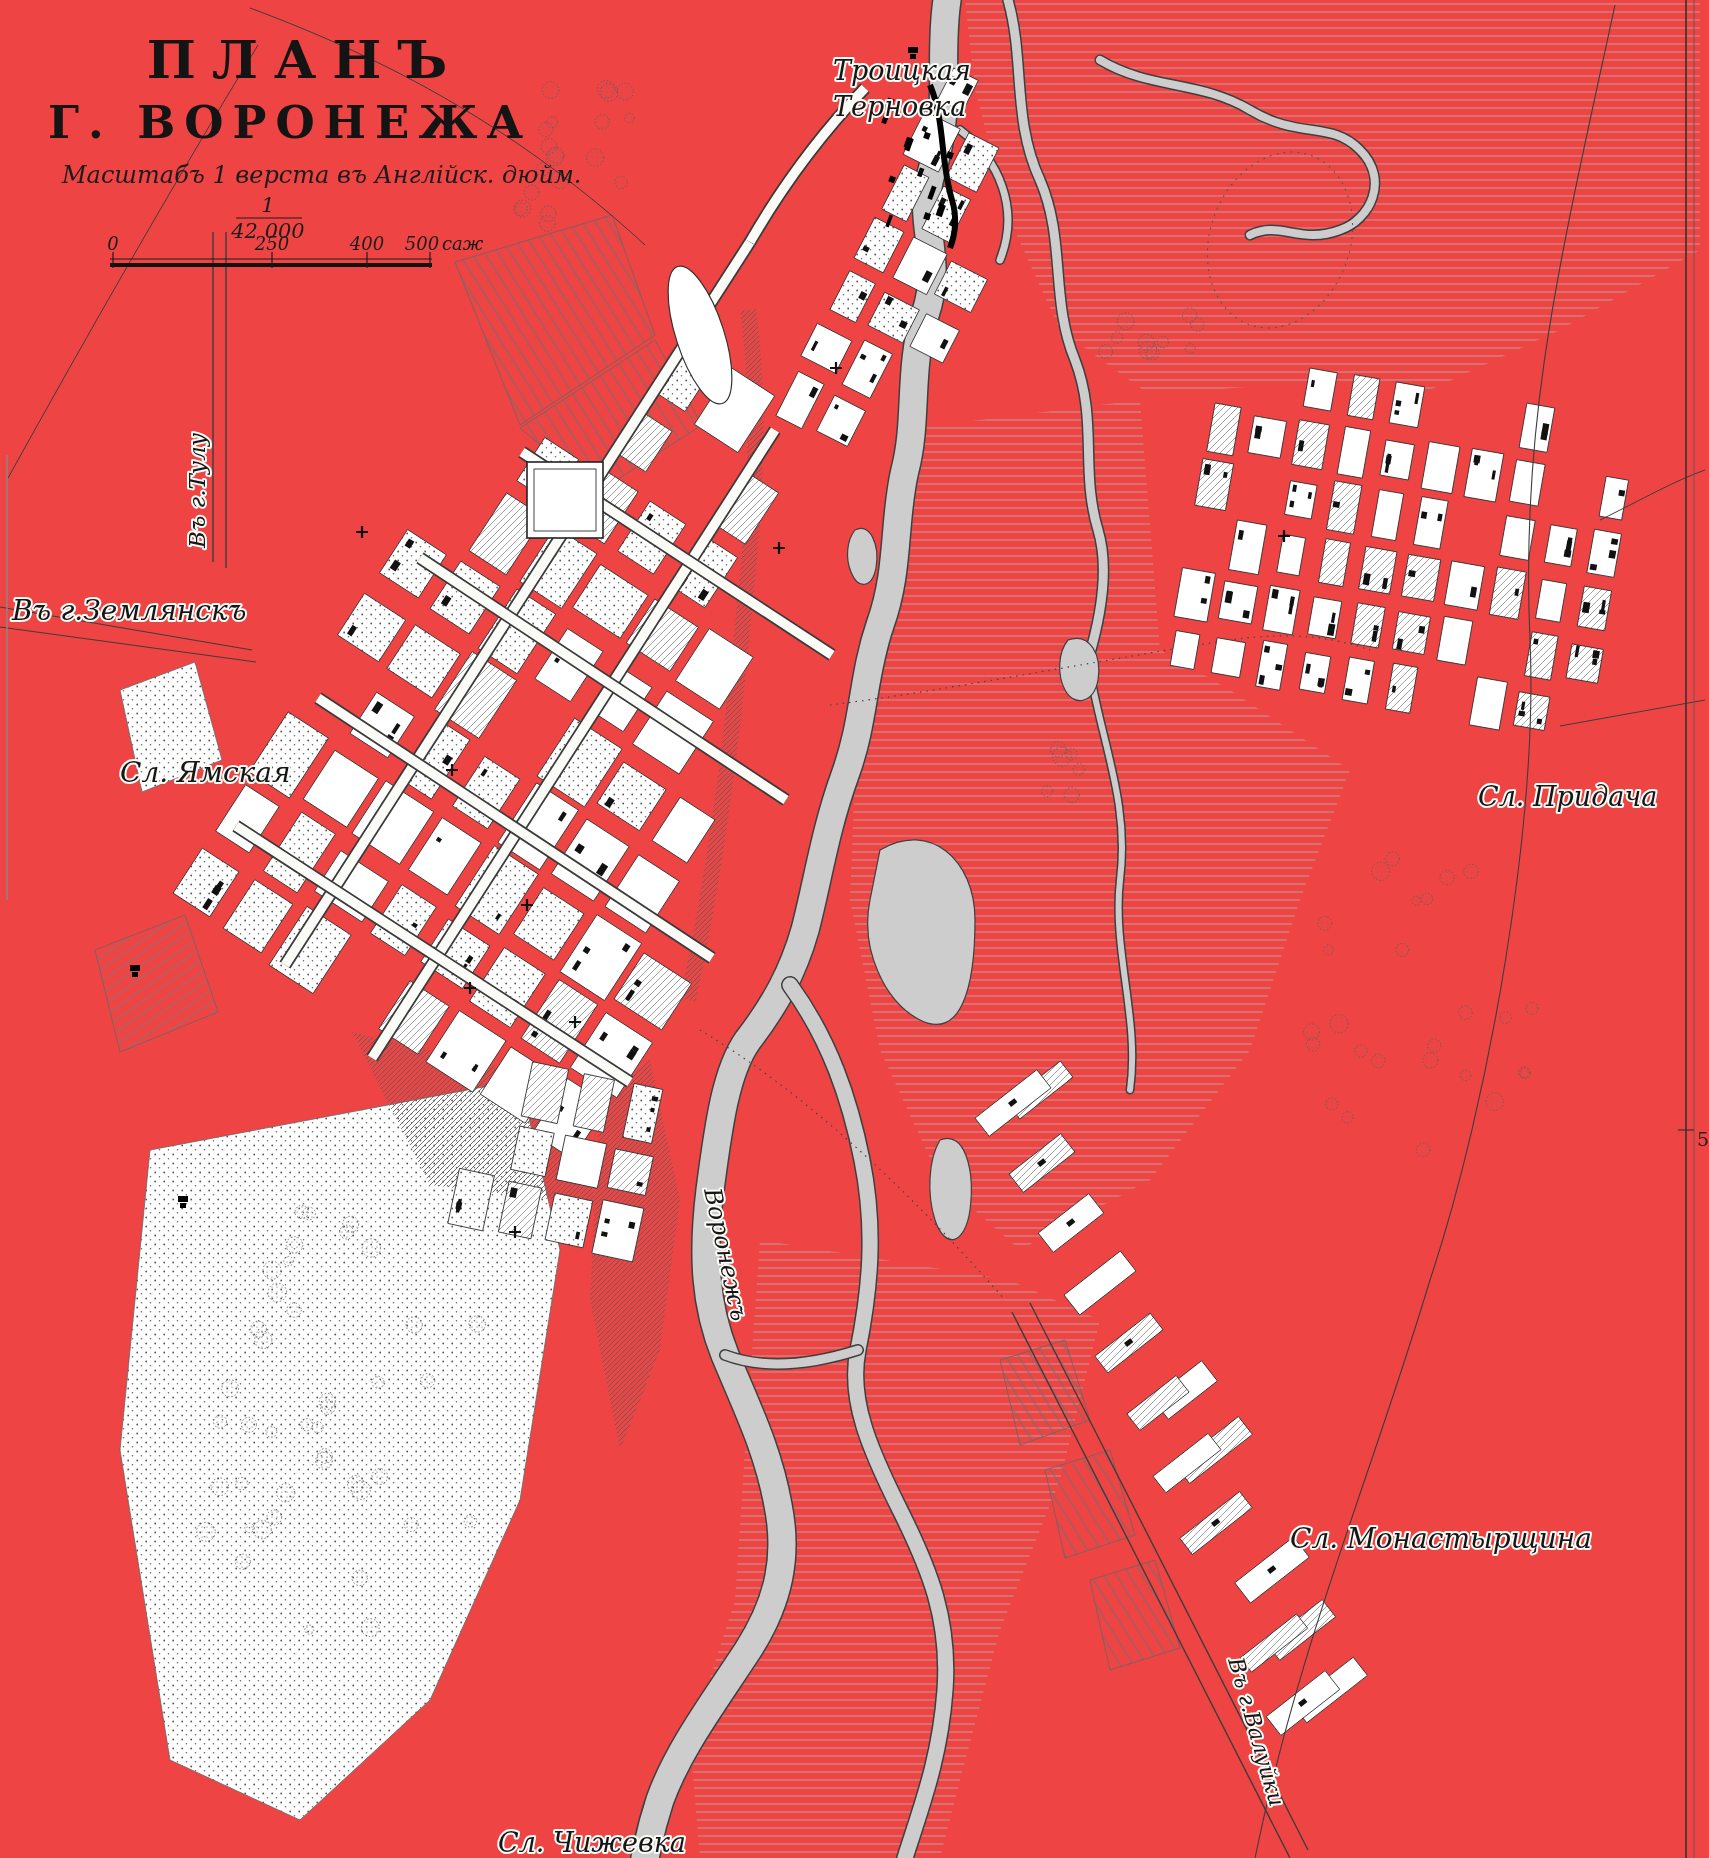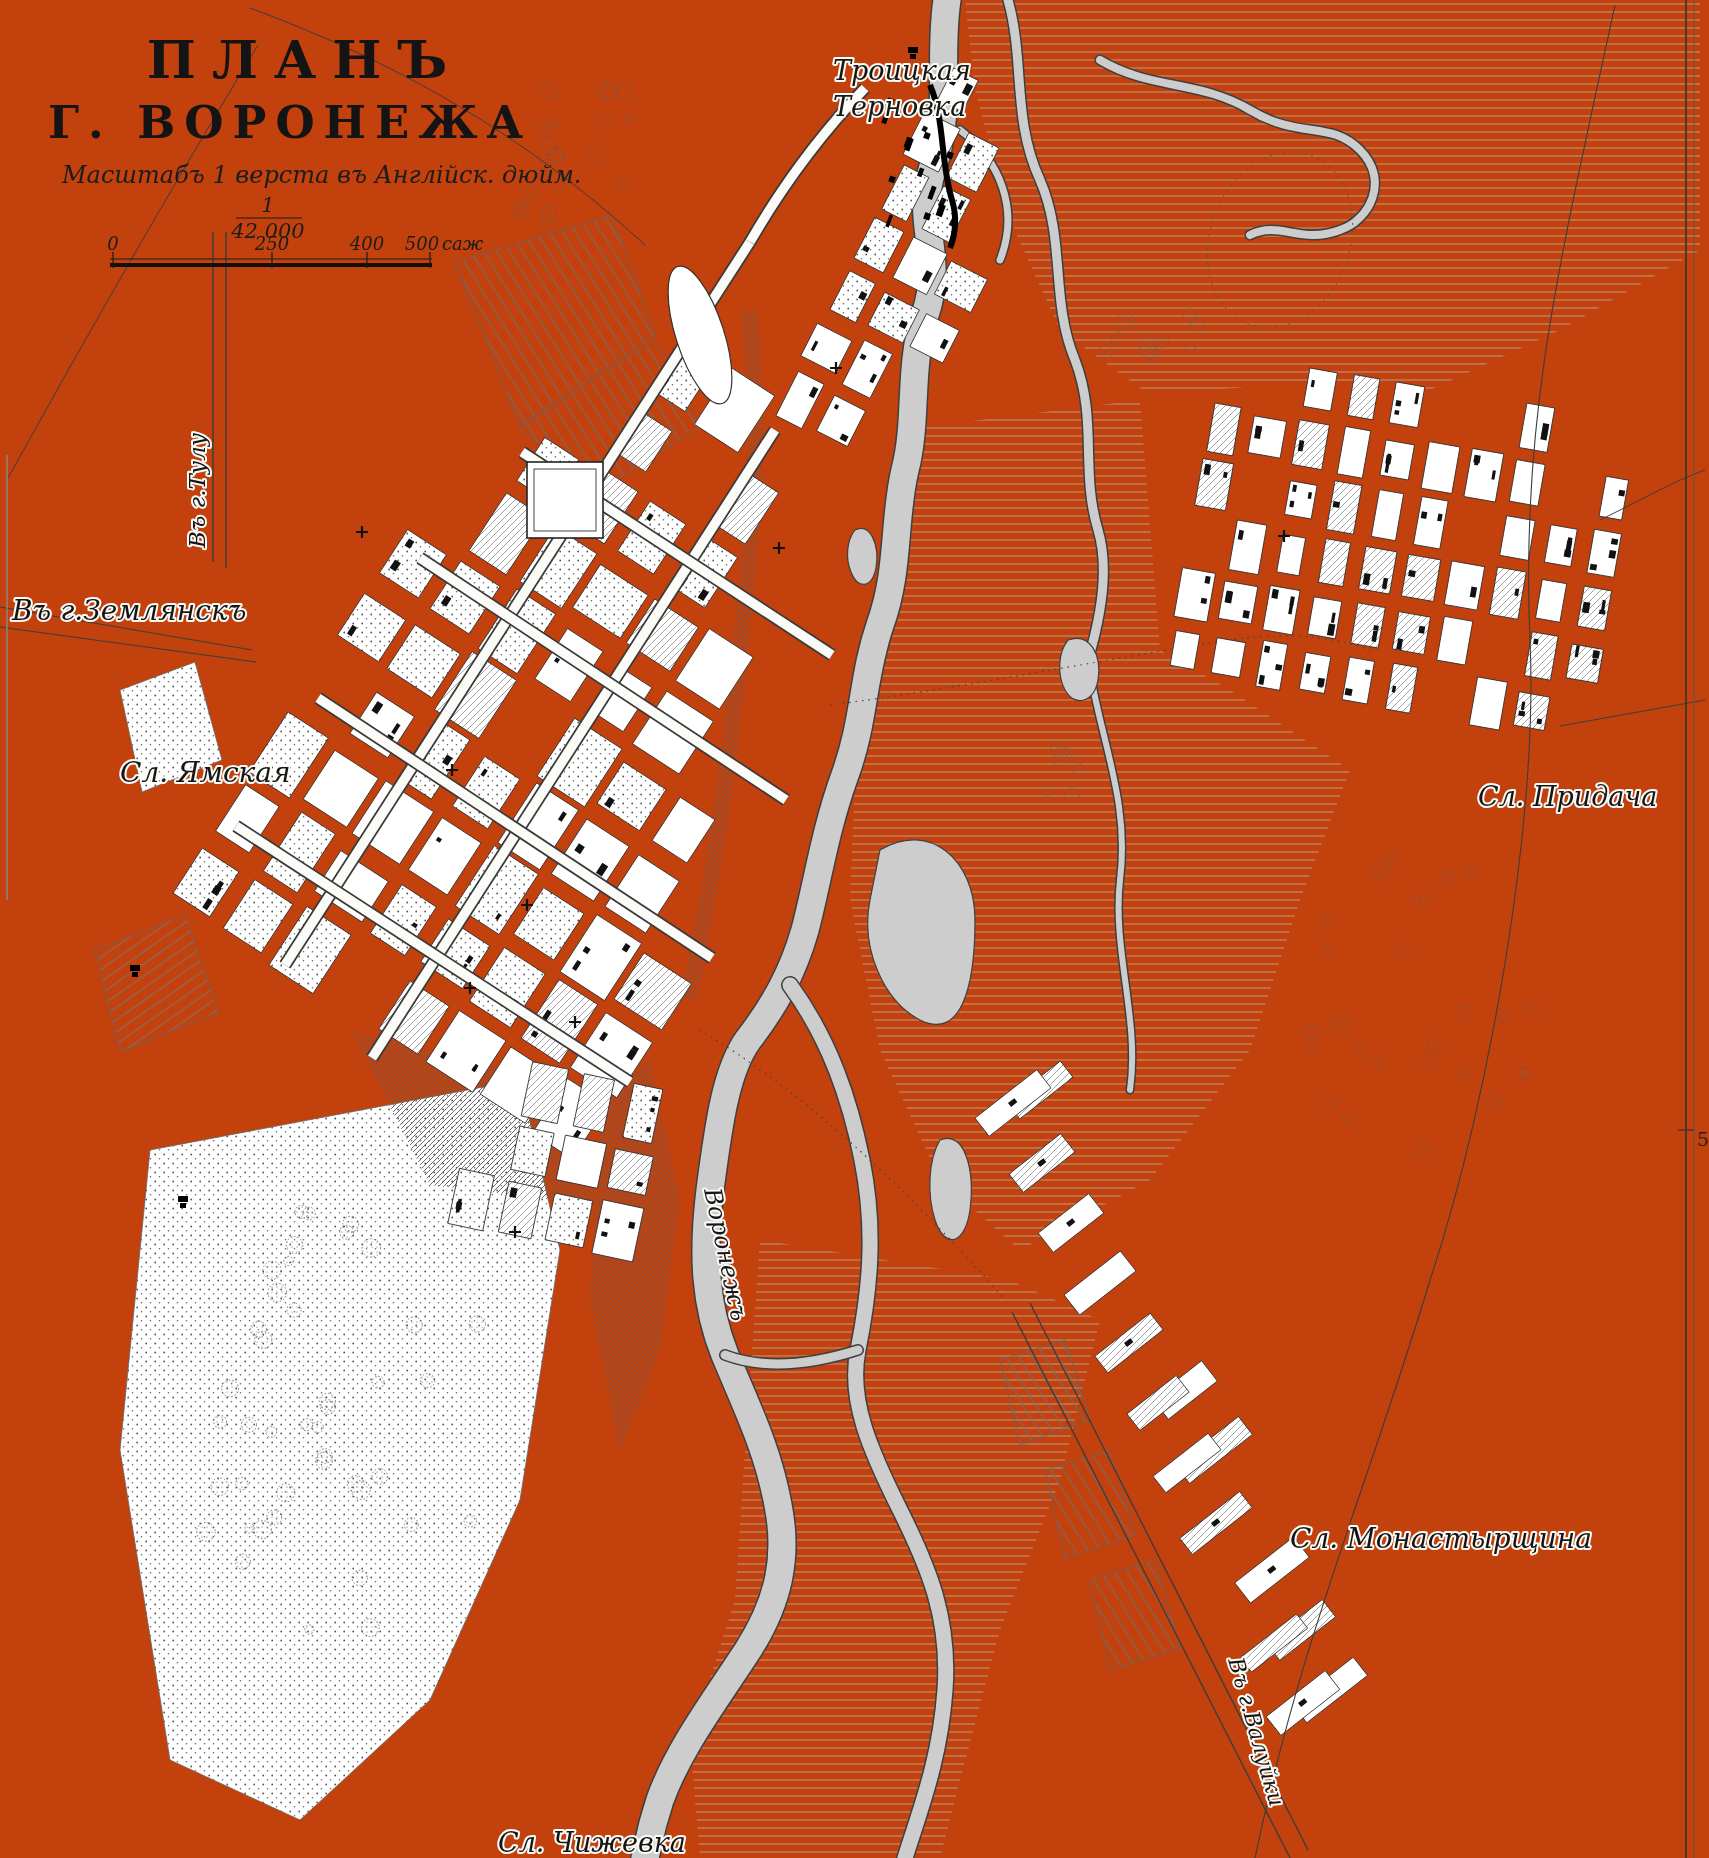--- a/index.html
+++ b/index.html
@@ -1,16 +1,16 @@
 <!DOCTYPE html>
 <html><head>
 <meta charset="utf-8">
 <style>
   html,body{margin:0;padding:0;background:#ddd;}
-  .page{width:1709px;height:1858px;background:#c2410c;position:relative;overflow:hidden;
+  .page{width:1709px;height:1858px;background:#ef4444;position:relative;overflow:hidden;
         font-family:"DejaVu Serif",serif;}
   svg{display:block}
   .t1{font-family:"DejaVu Serif",serif;font-weight:700;font-size:52px;letter-spacing:16px;fill:#141414;}
   .t2{font-family:"DejaVu Serif",serif;font-weight:700;font-size:45px;letter-spacing:9px;fill:#141414;}
   .note{font-family:"DejaVu Serif",serif;font-style:italic;font-size:24px;fill:#1c1c1c;}
   .frac{font-family:"DejaVu Serif",serif;font-style:italic;font-size:21px;fill:#1c1c1c;}
   .num{font-family:"DejaVu Serif",serif;font-style:italic;font-size:18px;fill:#1c1c1c;}
   .lbl{font-family:"DejaVu Serif",serif;font-style:italic;fill:#161616;
        paint-order:stroke;stroke:#fbfbf8;stroke-width:4px;stroke-linejoin:round;}
   .sheet{font-family:"DejaVu Serif",serif;font-size:19px;fill:#222;}

